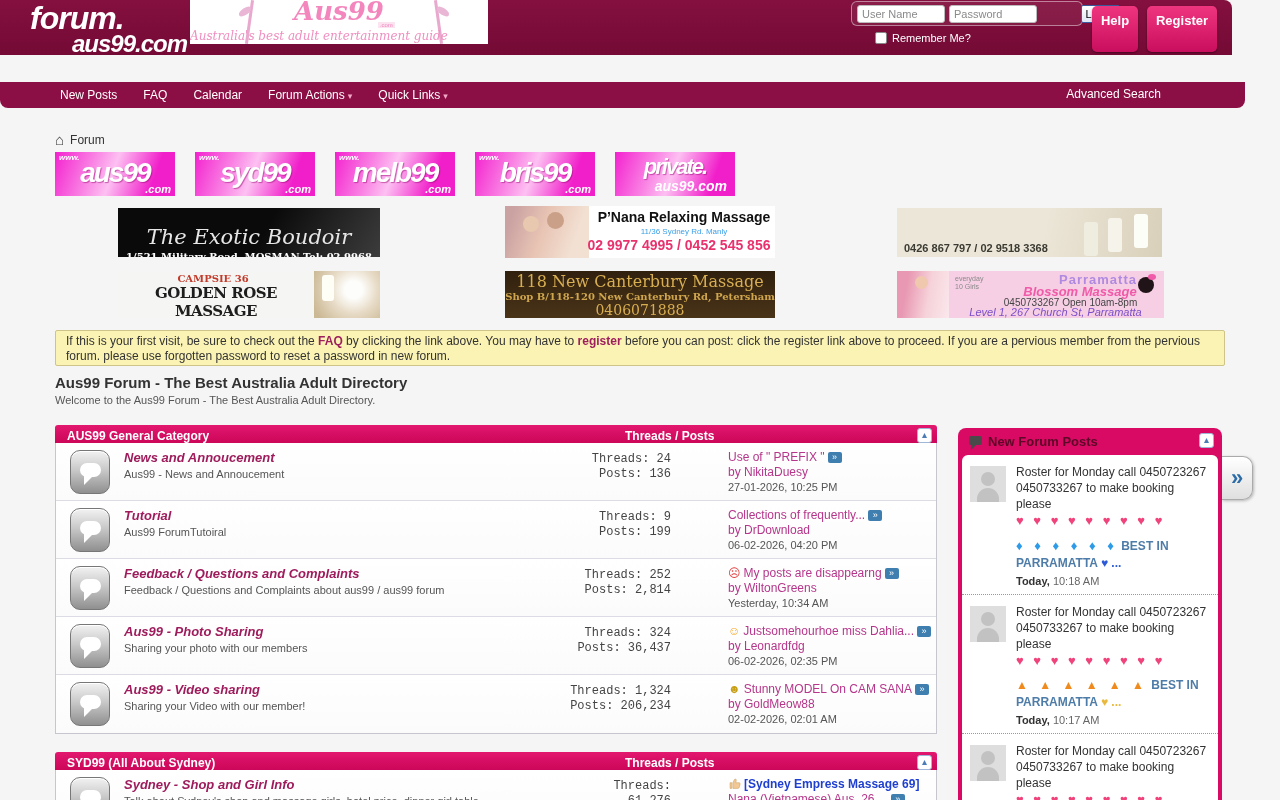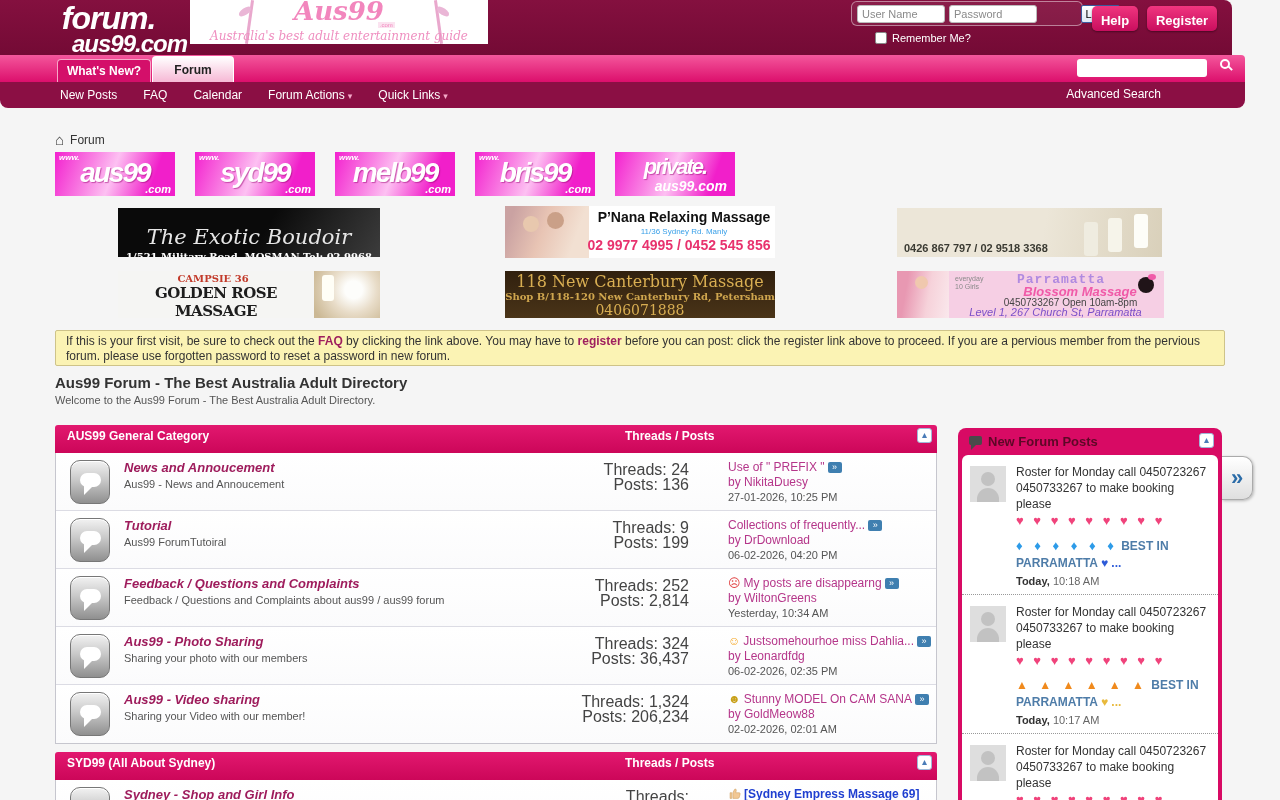--- a/index.html
+++ b/index.html
@@ -3,46 +3,46 @@
 <meta charset="utf-8">
 <style>
   * { margin:0; padding:0; box-sizing:border-box; }
   html,body { width:1280px; height:800px; background:#cfcfcf; font-family:"Liberation Sans", sans-serif; }
   .page { position:relative; width:1280px; height:800px; overflow:hidden; background:#f5f5f5; }
 
   
   .hdr-top { position:absolute; left:0; top:0; width:1232px; height:55px;
              background:linear-gradient(#84103f,#740a35); border-top-right-radius:8px; }
   .logo { position:absolute; left:30px; top:2px; color:#fff; font-style:italic; font-weight:bold; line-height:1; }
-  .logo .l1 { font-size:32px; letter-spacing:-1px;text-align:center; }
+  .logo .l1 { font-size:32px; letter-spacing:-1px; }
   .logo .l2 { font-size:24px; margin-left:42px; margin-top:-2px; letter-spacing:-1px; }
   .top-banner { position:absolute; left:190px; top:0; width:298px; height:44px; background:#fff; overflow:hidden; }
   .tb-title { position:absolute; left:0; right:0; top:-4px; text-align:center; font-family:"DejaVu Serif",serif;
               font-style:italic; font-size:26px; color:#f286bd; font-weight:bold; }
   .tb-com { position:absolute; left:63%; top:22px; font-size:6px; color:#f286bd; background:#fbe3f0; padding:0 2px; }
-  .tb-sub { position:absolute; left:0; right:0; bottom:1px; text-align:center; font-family:"DejaVu Serif",serif;
+  .tb-sub { position:absolute; left:0; right:0; bottom:1px; font-family:"DejaVu Serif",serif;
             font-style:italic; font-size:12px; color:#ef8fc0; }
   .pole { position:absolute; top:0; width:3px; height:44px; background:#e9a8cd; }
   .pole.pl { left:58px; transform:rotate(8deg); } .pole.pr { right:48px; transform:rotate(-8deg); }
   .dancer { position:absolute; width:14px; height:7px; background:#eab6d6; border-radius:50%; }
   .dancer.dl { left:48px; top:8px; transform:rotate(-35deg); } .dancer.dr { right:38px; top:8px; transform:rotate(35deg); }
 
   .login-panel { position:absolute; left:851px; top:1px; width:232px; height:25px;
                  border:1px solid rgba(255,255,255,.45); border-radius:6px; background:rgba(255,255,255,.06); }
   .login-panel input { position:absolute; top:3px; height:18px; width:88px; border:1px solid #bbb; border-radius:3px;
                        font-size:11px; padding:0 4px; color:#333; font-family:"Liberation Sans",sans-serif; }
   .login-panel input::placeholder { color:#8a8a8a; }
   .inp-user { left:5px; } .inp-pass { left:97px; }
   .btn-login { position:absolute; left:189px; top:3px; width:39px; height:18px; font-size:11px;
                background:linear-gradient(#ffffff,#dfe7f4); border:1px solid #3a5ba0; border-radius:2px; color:#000;
                text-align:center; line-height:16px; cursor:pointer;margin-left:40px; }
   .remember { position:absolute; left:875px; top:32px; color:#fff; font-size:11px; }
   .remember .cb { display:inline-block; width:12px; height:12px; background:#fff; border:1px solid #888;
                   border-radius:2px; vertical-align:-2px; margin-right:5px; }
-  .btn-pill { position:absolute; top:6px; height:25px; border-radius:5px; color:#fff; font-weight:bold; font-size:13px;
+  .btn-pill { position:absolute; top:6px; height:46px; border-radius:5px; color:#fff; font-weight:bold; font-size:13px;
               text-align:center; line-height:30px; background:linear-gradient(#f0357f,#c90e5e);
               box-shadow:0 1px 2px rgba(0,0,0,.4); cursor:pointer; }
   .btn-help { left:1092px; width:46px; } .btn-register { left:1147px; width:70px; }
 
   
   .tabbar { position:absolute; left:0; top:55px; width:1245px; height:27px;
             background:linear-gradient(#f4579c,#dc0f6c); border-top-right-radius:4px; }
   .tab { position:absolute; bottom:0; border-radius:4px 4px 0 0; font-weight:bold; font-size:12px; text-align:center; cursor:pointer; }
   .tab-wn { left:57px; width:94px; height:23px; line-height:23px; color:#fff; background:#d40f6a;
             border:1px solid #f7a8c8; border-bottom:none; }
@@ -104,56 +104,56 @@
   .ad-golden .t { text-align:center; width:196px; font-family:"DejaVu Serif",serif; font-size:15px; font-weight:bold; color:#1d1d1d; letter-spacing:-.5px; }
   .ad-cant { left:505px; top:271px; width:270px; height:47px; background:linear-gradient(#30200e,#4a3418); text-align:center; }
   .ad-cant .t { font-family:"DejaVu Serif",serif; font-size:16px; color:#d8ae52; margin-top:1px; }
   .ad-cant .s { font-family:"DejaVu Serif",serif; font-size:10px; font-weight:bold; color:#cfa64e; }
   .ad-cant .p { font-family:"DejaVu Serif",serif; font-size:14px; color:#d8ae52; }
   .ad-parra { left:897px; top:271px; width:267px; height:47px; background:#f6cfe4; }
   .pa-photo { position:absolute; left:0; top:0; width:52px; height:47px;
               background:linear-gradient(100deg,#e898b2 20%,#f6d2da 60%,#fae8ec); }
   .pa-photo::before { content:""; position:absolute; left:18px; top:5px; width:13px; height:13px; border-radius:50%; background:#f0c8ae; }
   .pa-corner { position:absolute; left:58px; top:4px; font-size:7px; color:#8a8a8a; line-height:8px; }
-  .pa-t1 { position:absolute; left:120px; top:1px; width:120px; text-align:left; font-size:13px; font-weight:bold;
-           color:#b08ae0; letter-spacing:1px;font-family:Liberation Mono, monospace; }
+  .pa-t1 { position:absolute; left:120px; top:1px; width:120px; text-align:right; font-size:13px; font-weight:bold;
+           color:#b08ae0; letter-spacing:1px; }
   .pa-t2 { position:absolute; left:108px; top:13px; width:150px; text-align:center; font-size:13px; font-weight:bold;
            font-style:italic; color:#f05aa8; }
   .pa-l3 { position:absolute; left:80px; top:26px; width:187px; text-align:center; font-size:10px; color:#444; }
   .pa-l4 { position:absolute; left:50px; top:35px; width:217px; text-align:center; font-size:11px; font-style:italic; color:#7a4fc8; }
   .pa-doll { position:absolute; right:10px; top:6px; width:16px; height:16px; background:#201418; border-radius:50%; }
   .pa-doll::after { content:""; position:absolute; right:-2px; top:-3px; width:8px; height:6px; background:#f05aa8; border-radius:50%; }
 
   
   .notice { position:absolute; left:55px; top:330px; width:1170px; height:36px; background:#fbf3b4;
             border:1px solid #cec389; border-radius:2px; padding:3px 10px; font-size:12px; color:#333; line-height:15px; }
   .notice a { color:#9e1f5e; font-weight:bold; text-decoration:none; cursor:pointer; }
 
   
   .pg-title { position:absolute; left:55px; top:374px; font-size:15px; font-weight:bold; color:#333; }
   .pg-sub { position:absolute; left:55px; top:394px; font-size:11px; color:#555; }
 
   
   .panel { position:absolute; left:55px; width:882px; }
   .panel-1 { top:425px; } .panel-2 { top:752px; }
-  .cat-hd { position:relative; height:28px; background:linear-gradient(#e2186f,#cc0659); border-radius:3px 3px 0 0;
+  .cat-hd { position:relative; height:18px; background:linear-gradient(#e2186f,#cc0659); border-radius:3px 3px 0 0;
             color:#fff; font-size:12px; font-weight:bold; line-height:22px; padding-left:12px; }
   .cat-hd .col-th { position:absolute; left:570px; top:0; } .cat-hd .col-lp { position:absolute; left:672px; top:0;margin-top:31px; }
   .collapse-btn { position:absolute; right:5px; top:3px; width:15px; height:15px; background:#fff; border:1px solid #9fb8d8;
                   border-radius:3px; color:#4a7cb8; font-size:9px; line-height:13px; text-align:center; cursor:pointer; }
   .rows { border:1px solid #c6c6ce; border-top:none; background:#fff; }
   .frow { position:relative; height:58px; border-bottom:1px solid #dcdce4; background:linear-gradient(#ffffff,#fbfbfc); }
   .frow:last-child { border-bottom:none; }
   .ficon { position:absolute; left:14px; top:7px; width:40px; height:44px; border-radius:10px; border:1px solid #777;
            background:linear-gradient(#f2f2f2 0%,#c9c9c9 45%,#8f8f8f 100%); box-shadow:inset 0 1px 0 #fff; }
   .ficon::before { content:""; position:absolute; left:9px; top:12px; width:21px; height:14px; background:#fff; border-radius:7px; }
   .ficon::after { content:""; position:absolute; left:13px; top:24px; border:5px solid transparent; border-top-color:#fff; border-left-color:#fff; }
   .ftitle { position:absolute; left:68px; top:7px; font-size:13px; font-weight:bold; color:#9e1c5c; text-decoration:none; cursor:pointer;font-style:italic; }
   .fdesc { position:absolute; left:68px; top:25px; font-size:11px; color:#555; }
-  .fstats { position:absolute; left:480px; top:9px; width:153px; text-align:right; font-size:16px; color:#444; line-height:15px; }
+  .fstats { position:absolute; left:462px; top:9px; width:153px; text-align:right; font-size:12px; color:#444; line-height:15px;font-family:Liberation Mono, monospace; }
   .flast { position:absolute; left:672px; top:7px; width:205px; font-size:12px; line-height:15px; }
   .lp-emoji { font-size:12px; margin-right:3px; }
   .e-angry { color:#e03c3c; } .e-smile { color:#f5a623; } .e-cool { color:#c8a018; }
   .lp-link { color:#b5368a; text-decoration:none; cursor:pointer; }
   .goto { display:inline-block; width:14px; height:11px; background:#3f7fb0; border-radius:2px; color:#fff; font-size:9px;
           line-height:11px; text-align:center; margin-left:3px; vertical-align:1px; cursor:pointer; }
   .lp-by { display:block; color:#b5368a; text-decoration:none; cursor:pointer; }
   .lp-date { color:#555; font-size:11px; }
   .lp-link.blue { color:#1f3fd0; font-weight:bold; }
   .thumb-svg { vertical-align:-2px; margin-right:3px; }
@@ -208,28 +208,20 @@
       <input class="inp-pass" type="text" placeholder="Password" style="">
       <div class="btn-login">Log in</div>
     </div>
     <div class="remember">
       <span class="cb"></span><span>Remember Me?</span>
     </div>
     <div class="btn-pill btn-help">Help</div>
     <div class="btn-pill btn-register">Register</div>
   </div>
 
-  <div class="tabbar">
-    <div class="tab tab-wn">What's New?</div>
-    <div class="tab tab-forum">Forum</div>
-    <input class="search-input" type="text" style="">
-    <div class="mag-btn">
-      <span class="mag"></span>
-    </div>
-  </div>
 
   <div class="subnav">
     <a>New Posts</a>
     <a>FAQ</a>
     <a>Calendar</a>
     <a><span>Forum Actions</span><span class="arr">▾</span></a>
     <a><span>Quick Links</span><span class="arr">▾</span></a>
     <a class="adv-search">Advanced Search</a>
   </div>
 

